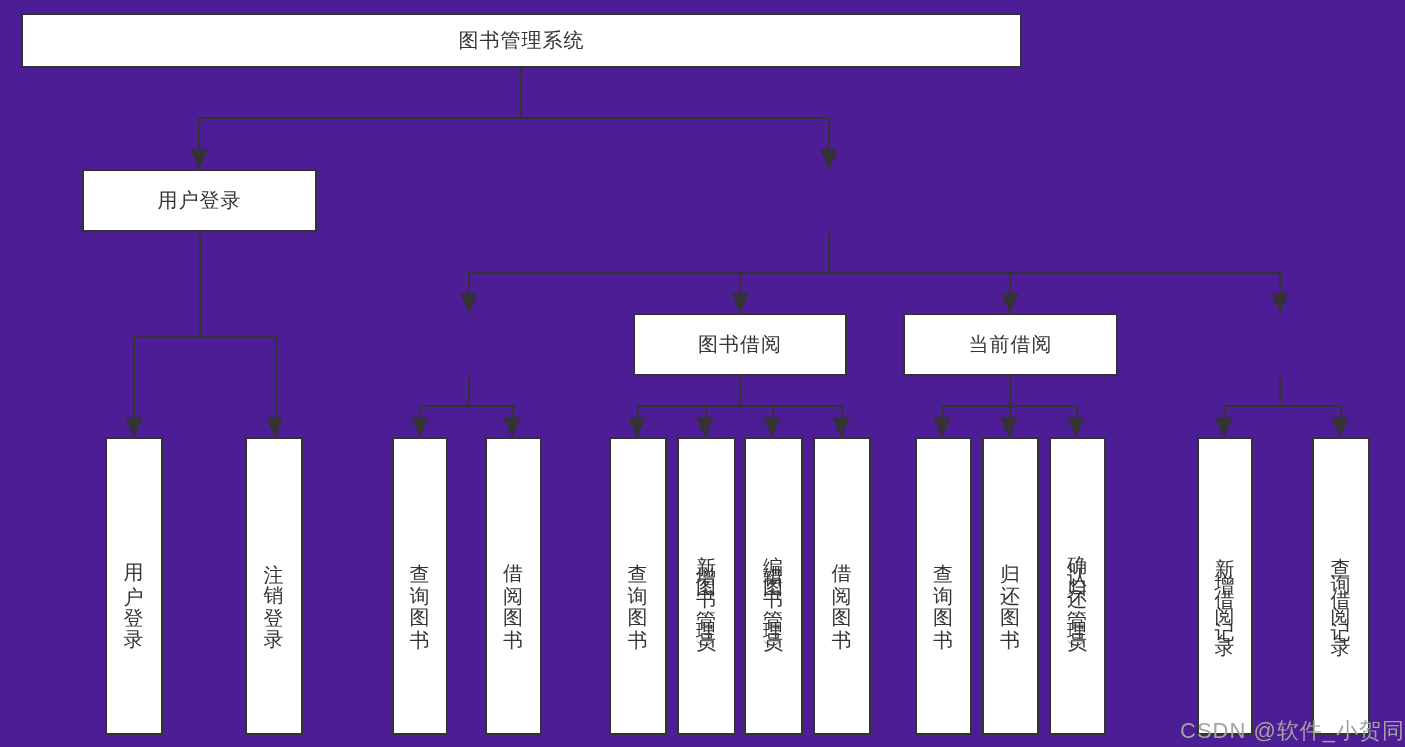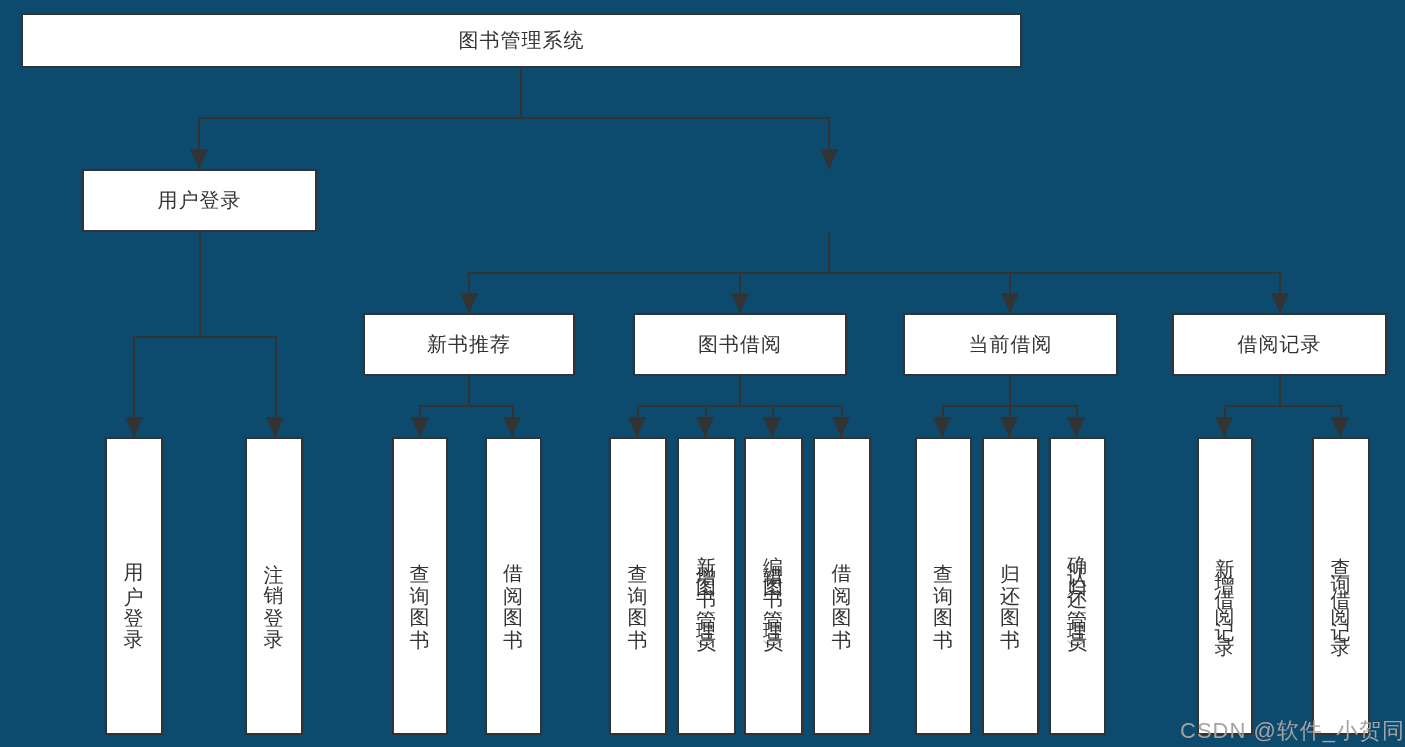--- a/index.html
+++ b/index.html
@@ -1,17 +1,17 @@
 <!DOCTYPE html>
 <html><head>
 <meta charset="utf-8">
 <style>
   html,body{margin:0;padding:0;background:#ffffff;}
   #canvas{
-    position:relative;width:1405px;height:747px;background:#0c4a6e;
+    position:relative;width:1405px;height:747px;background:#4c1d95;
     font-family:"Liberation Sans",sans-serif;overflow:hidden;
   }
   .box{
     position:absolute;box-sizing:border-box;background:#ffffff;
     border:2px solid #333333;display:flex;align-items:center;justify-content:center;
     color:#333333;
   }
   .hbox{font-size:20px;letter-spacing:1px;}
   .vbox{top:437px;height:298px;}
   .vbox span{
@@ -63,31 +63,25 @@
   <div class="line" style="left:468px;top:272px;width:814px;height:2px;"></div>
   <div class="line" style="left:468px;top:272px;width:2px;height:41px;"></div>
   <div class="arrow" style="left:460px;top:293px;"></div>
   <div class="line" style="left:739px;top:272px;width:2px;height:41px;"></div>
   <div class="arrow" style="left:731px;top:293px;"></div>
   <div class="line" style="left:1009px;top:272px;width:2px;height:41px;"></div>
   <div class="arrow" style="left:1001px;top:293px;"></div>
   <div class="line" style="left:1279px;top:272px;width:2px;height:41px;"></div>
   <div class="arrow" style="left:1271px;top:293px;"></div>
 
-  <div class="box hbox" style="left:363px;top:313px;width:212px;height:63px;">
-    <span>新书推荐</span>
-  </div>
   <div class="box hbox" style="left:903px;top:313px;width:215px;height:63px;">
     <span>当前借阅</span>
   </div>
   <div class="box hbox" style="left:633px;top:313px;width:214px;height:63px;">
     <span>图书借阅</span>
-  </div>
-  <div class="box hbox" style="left:1172px;top:313px;width:215px;height:63px;">
-    <span>借阅记录</span>
   </div>
 
   <div class="line" style="left:468px;top:376px;width:2px;height:31px;"></div>
   <div class="line" style="left:419px;top:405px;width:96px;height:2px;"></div>
   <div class="line" style="left:419px;top:405px;width:2px;height:32px;"></div>
   <div class="arrow" style="left:411px;top:417px;"></div>
   <div class="line" style="left:512px;top:405px;width:2px;height:32px;"></div>
   <div class="arrow" style="left:503px;top:417px;"></div>
 
   <div class="line" style="left:739px;top:376px;width:2px;height:31px;"></div>

